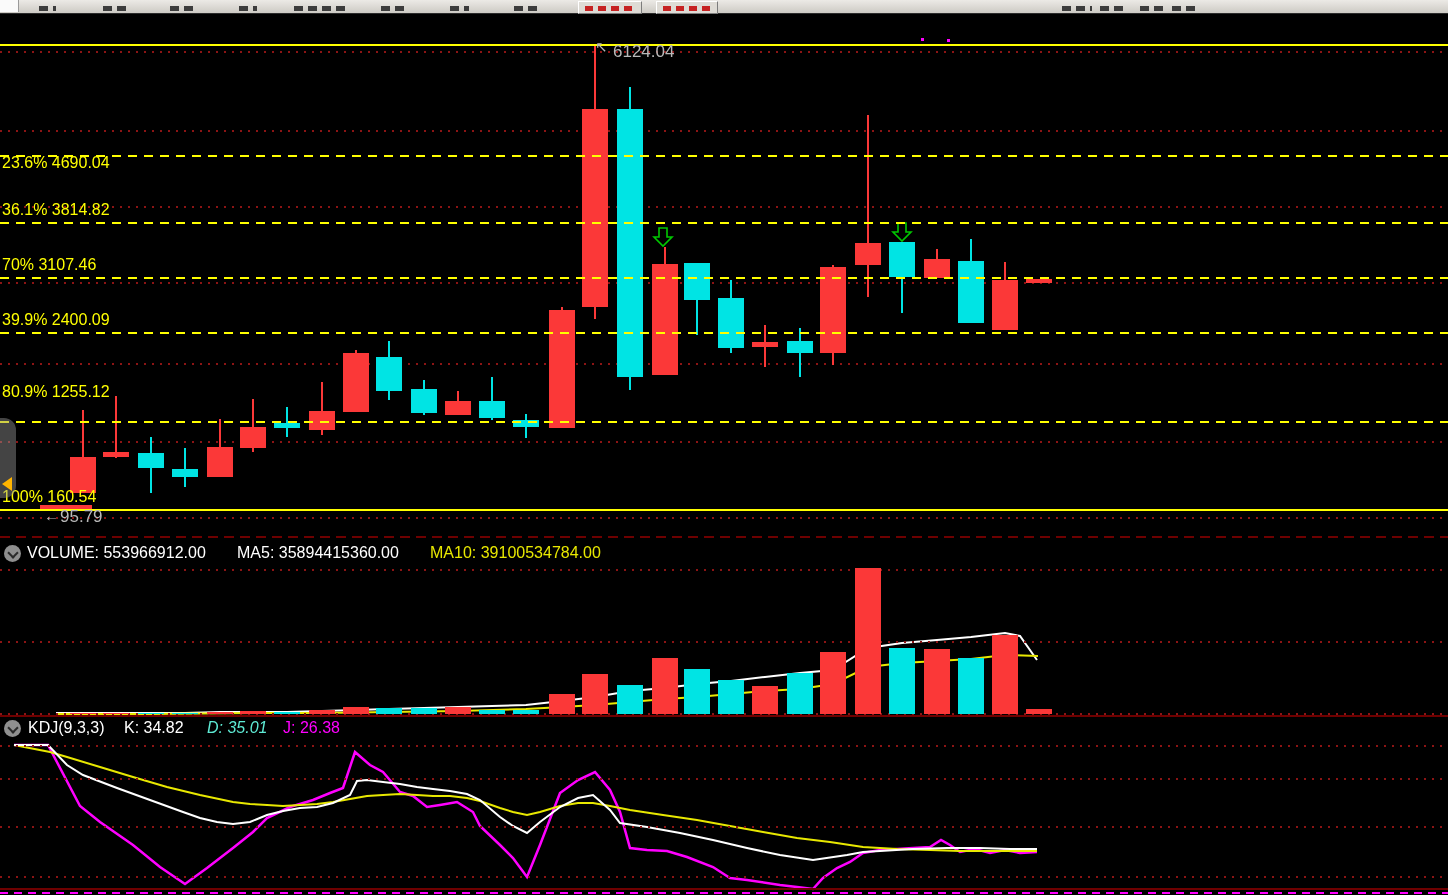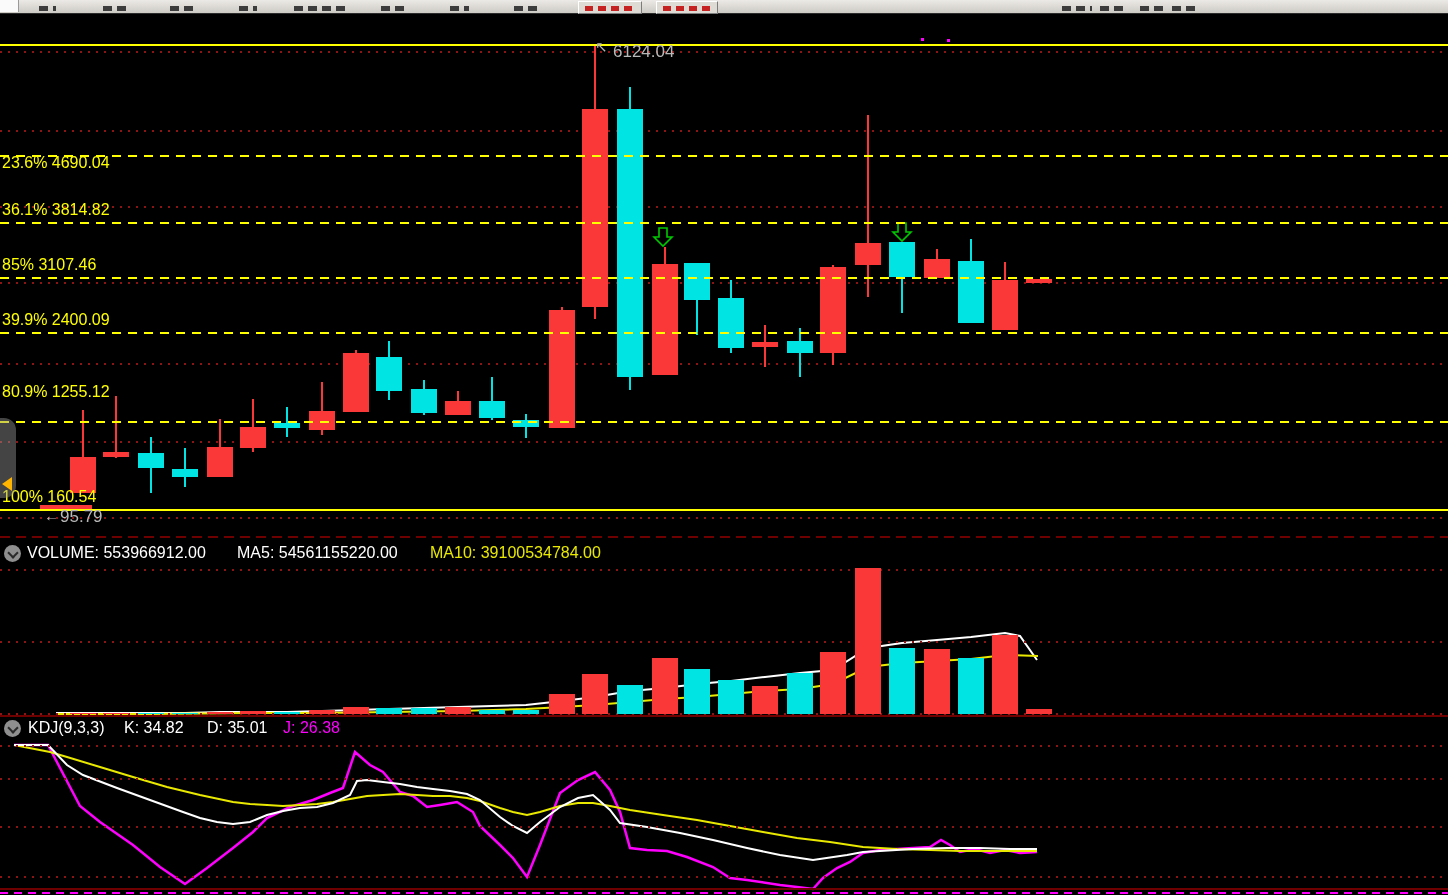--- a/index.html
+++ b/index.html
@@ -165,21 +165,21 @@
     <div class="abs" style="left: 1004px; top: 262px; width: 2px; height: 68px; background: rgb(251, 56, 56);"></div>
     <div class="abs" style="left: 992px; top: 280px; width: 26px; height: 50px; background: rgb(251, 56, 56);"></div>
     <div class="abs" style="left: 1038px; top: 279px; width: 2px; height: 4px; background: rgb(251, 56, 56);"></div>
     <div class="abs" style="left: 1026px; top: 279px; width: 26px; height: 4px; background: rgb(251, 56, 56);"></div>
     <div class="abs fib-solid" style="top: 44px;"></div>
     <div class="abs fib-dash" style="top: 155px;"></div>
     <div class="abs fib-label" style="top: 134px; margin-top: 20px;">23.6% 4690.04</div>
     <div class="abs fib-dash" style="top: 222px;"></div>
     <div class="abs fib-label" style="top: 201px;">36.1% 3814.82</div>
     <div class="abs fib-dash" style="top: 277px;"></div>
-    <div class="abs fib-label" style="top: 256px;">85% 3107.46</div>
+    <div class="abs fib-label" style="top: 256px;">70% 3107.46</div>
     <div class="abs fib-dash" style="top: 332px;"></div>
     <div class="abs fib-label" style="top: 311px;">39.9% 2400.09</div>
     <div class="abs fib-dash" style="top: 421px;"></div>
     <div class="abs fib-label" style="top: 383px;">80.9% 1255.12</div>
     <div class="abs fib-solid" style="top: 509px;"></div>
     <div class="abs fib-label" style="top: 488px;">100% 160.54</div>
     <div class="abs mdot" style="left: 921px; top: 38px;"></div>
     <div class="abs mdot" style="left: 947px; top: 39px;"></div>
     <div class="abs" style="left: 70px; top: 713px; width: 26px; height: 1px; background: rgb(251, 56, 56);"></div>
     <div class="abs" style="left: 103px; top: 713px; width: 26px; height: 1px; background: rgb(251, 56, 56);"></div>
@@ -212,27 +212,27 @@
     <div class="abs" style="left: 1026px; top: 709px; width: 26px; height: 5px; background: rgb(251, 56, 56);"></div>
     <div class="abs sep-dash" style="top: 536px;"></div>
     <div class="abs sep-solid" style="top: 715px;"></div>
     <div class="abs sep-solid" style="top: 888px;"></div>
     <div id="scroll-handle" class="abs"></div>
     <div id="scroll-tri" class="abs"></div>
     <div id="bottom-magenta" class="abs"></div>
     <div class="panel-header" style="left:0;top:544px;">
     <span class="circ-icon abs" style="left:4px;top:1px;"></span>
     <span class="abs" style="left:27px;color:#fff;">VOLUME: 553966912.00</span>
-    <span class="abs" style="left:237px;color:#fff;">MA5: 54561155220.00</span>
+    <span class="abs" style="left:237px;color:#fff;">MA5: 35894415360.00</span>
     <span class="abs" style="left:430px;color:#e8e800;">MA10: 39100534784.00</span>
   </div>
     <div class="panel-header" style="left:0;top:719px;">
     <span class="circ-icon abs" style="left:4px;top:1px;"></span>
     <span class="abs" style="left:28px;color:#fff;">KDJ(9,3,3)</span>
     <span class="abs" style="left:124px;color:#fff;">K: 34.82</span>
-    <span class="abs" style="left:207px;color:#ffffff;">D: 35.01</span>
+    <span class="abs" style="left:207px;color:#5eead4;font-style:italic;">D: 35.01</span>
     <span class="abs" style="left:283px;color:#ff00ff;">J: 26.38</span>
   </div>
     <span class="gray-label abs" style="left:595px;top:38px;font-size:15px;">↖</span>
     <span class="gray-label abs" style="left:613px;top:42px;font-size:17px;">6124.04</span>
     <span class="gray-label abs" style="left:44px;top:507px;font-size:15px;">←</span>
     <span class="gray-label abs" style="left:60px;top:507px;font-size:17px;">95.79</span>
   </div>
 
 </body></html>

